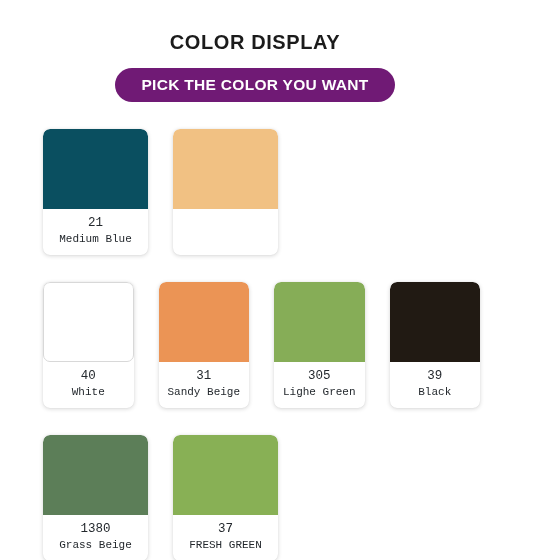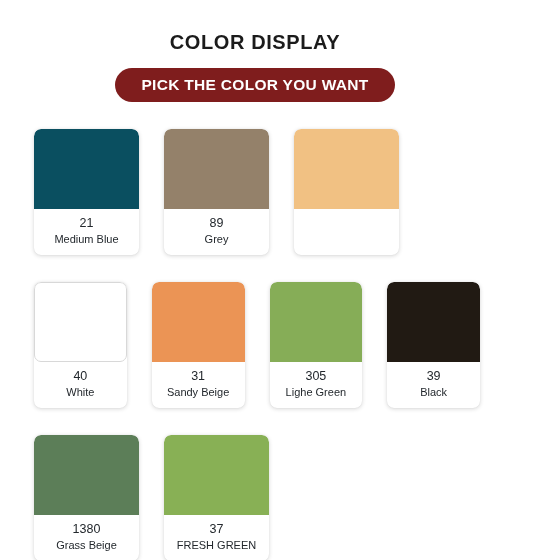--- a/index.html
+++ b/index.html
@@ -33,39 +33,40 @@
     margin: 0;
     line-height: 24px;
   }
   .pill-wrap {
     margin-top: 14px;
     display: flex;
     justify-content: center;
   }
   .cta-pill {
     display: inline-block;
-    background: #7f1d1d;
+    background: #701a75;
     color: #ffffff;
     font-size: 15.5px;
     font-weight: bold;
     letter-spacing: 0.3px;
     padding: 8px 26px 9px 26px;
     border-radius: 999px;
     line-height: 17px;
     border: none;
     cursor: pointer;
     white-space: nowrap;
   }
 
   
   .grid {
     margin-top: 27px;
-    padding-left: 34px;
+    padding-left: 43px;
     padding-right: 30px;
     box-sizing: border-box;
+    font-family: Liberation Mono, monospace;
   }
   .row {
     display: flex;
     gap: 25px;
     margin-bottom: 27px;
   }
   .card {
     width: 105px;
     background: #ffffff;
     border-radius: 7px;
@@ -117,27 +118,20 @@
   <div class="grid">
       <div class="row">
         <div class="card">
           <div class="swatch" style="background: rgb(10, 79, 96);"></div>
           <div class="meta">
             <div class="code">21</div>
             <div class="name">Medium Blue</div>
           </div>
         </div>
         <div class="card">
-          <div class="swatch" style="background: rgb(148, 129, 106);"></div>
-          <div class="meta">
-            <div class="code">89</div>
-            <div class="name">Grey</div>
-          </div>
-        </div>
-        <div class="card">
           <div class="swatch" style="background: rgb(241, 193, 131);"></div>
         </div>
       </div>
       <div class="row">
         <div class="card is-white">
           <div class="swatch" style="background: rgb(255, 255, 255);"></div>
           <div class="meta">
             <div class="code">40</div>
             <div class="name">White</div>
           </div>

